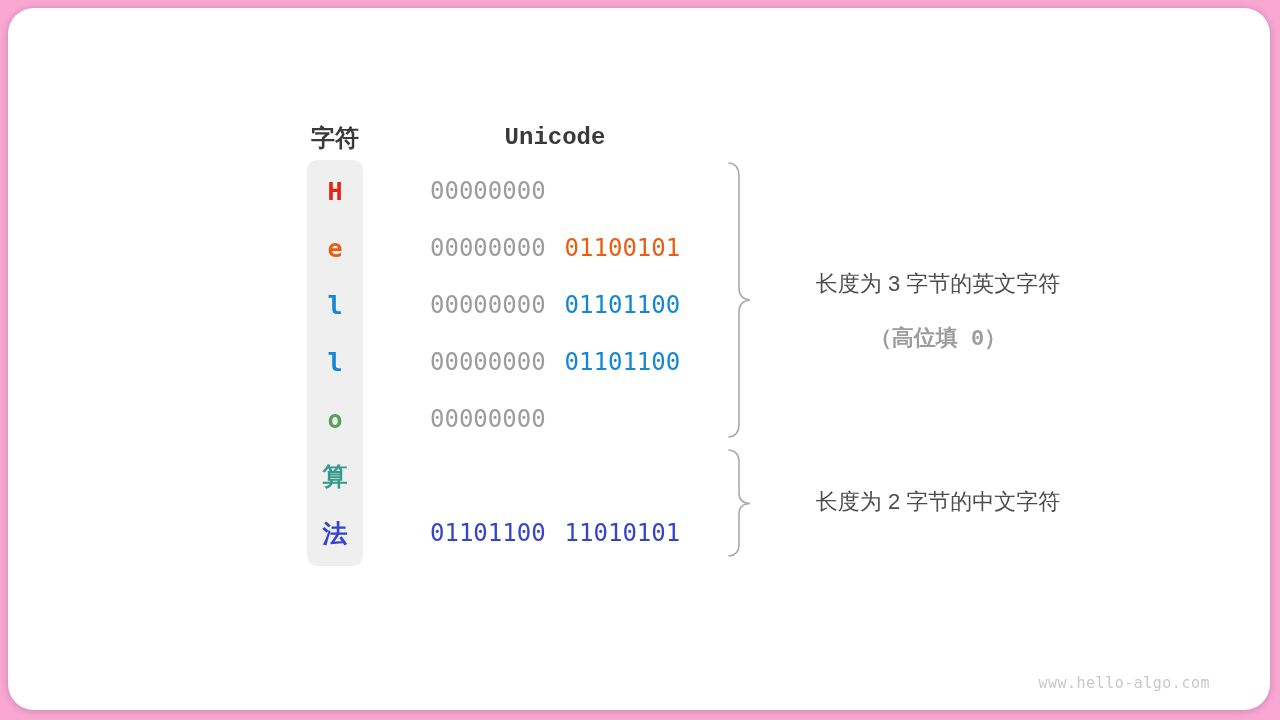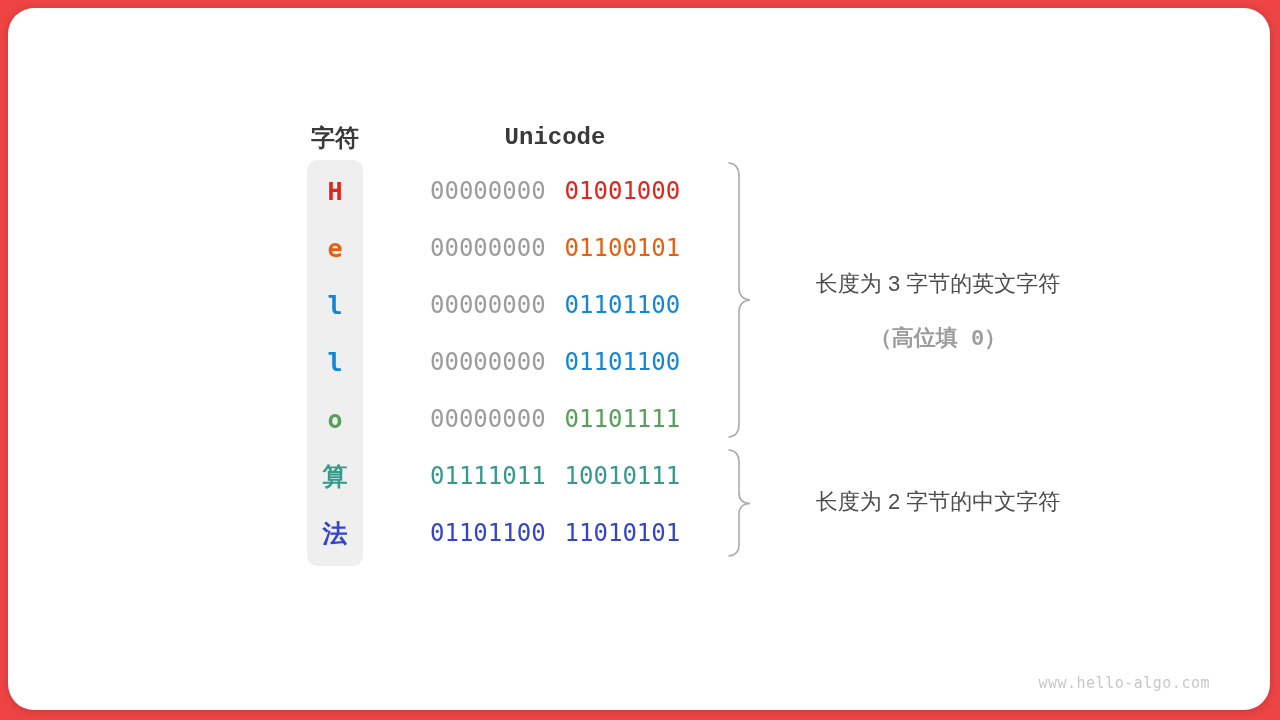--- a/index.html
+++ b/index.html
@@ -5,21 +5,21 @@
   html, body {
     margin: 0;
     padding: 0;
     background: #ffffff;
     font-family: "Liberation Sans", sans-serif;
   }
   .canvas {
     position: relative;
     width: 1280px;
     height: 720px;
-    background: #ef4444;
+    background: #f9a8d4;
     overflow: hidden;
   }
   .card {
     position: absolute;
     left: 8px;
     top: 8px;
     width: 1262px;
     height: 702px;
     background: #ffffff;
     border-radius: 26px;
@@ -141,21 +141,20 @@
 
     <div class="hdr hdr-unicode">Unicode</div>
 
     <div class="char-col-bg"></div>
 
     <div id="rows">
         <div class="row" style="top: 155px;">
     <div class="cell-char" style="color: rgb(224, 37, 26);">H</div>
     <div class="cell-bytes">
       <span class="byte b1" style="color: rgb(156, 156, 156);">00000000</span>
-      <span class="byte b2" style="color: rgb(224, 37, 26);">01001000</span>
     </div>
   </div>
         <div class="row" style="top: 212px;">
     <div class="cell-char" style="color: rgb(232, 95, 16);">e</div>
     <div class="cell-bytes">
       <span class="byte b1" style="color: rgb(156, 156, 156);">00000000</span>
       <span class="byte b2" style="color: rgb(232, 95, 16);">01100101</span>
     </div>
   </div>
         <div class="row" style="top: 269px;">
@@ -169,29 +168,24 @@
     <div class="cell-char" style="color: rgb(18, 135, 213);">l</div>
     <div class="cell-bytes">
       <span class="byte b1" style="color: rgb(156, 156, 156);">00000000</span>
       <span class="byte b2" style="color: rgb(18, 135, 213);">01101100</span>
     </div>
   </div>
         <div class="row" style="top: 383px;">
     <div class="cell-char" style="color: rgb(87, 160, 90);">o</div>
     <div class="cell-bytes">
       <span class="byte b1" style="color: rgb(156, 156, 156);">00000000</span>
-      <span class="byte b2" style="color: rgb(87, 160, 90);">01101111</span>
     </div>
   </div>
         <div class="row" style="top: 440px;">
     <div class="cell-char" style="color: rgb(53, 154, 139);">算</div>
-    <div class="cell-bytes">
-      <span class="byte b1" style="color: rgb(53, 154, 139);">01111011</span>
-      <span class="byte b2" style="color: rgb(53, 154, 139);">10010111</span>
-    </div>
   </div>
         <div class="row" style="top: 497px;">
     <div class="cell-char" style="color: rgb(52, 68, 206);">法</div>
     <div class="cell-bytes">
       <span class="byte b1" style="color: rgb(52, 68, 206);">01101100</span>
       <span class="byte b2" style="color: rgb(52, 68, 206);">11010101</span>
     </div>
   </div>
       </div>
 

